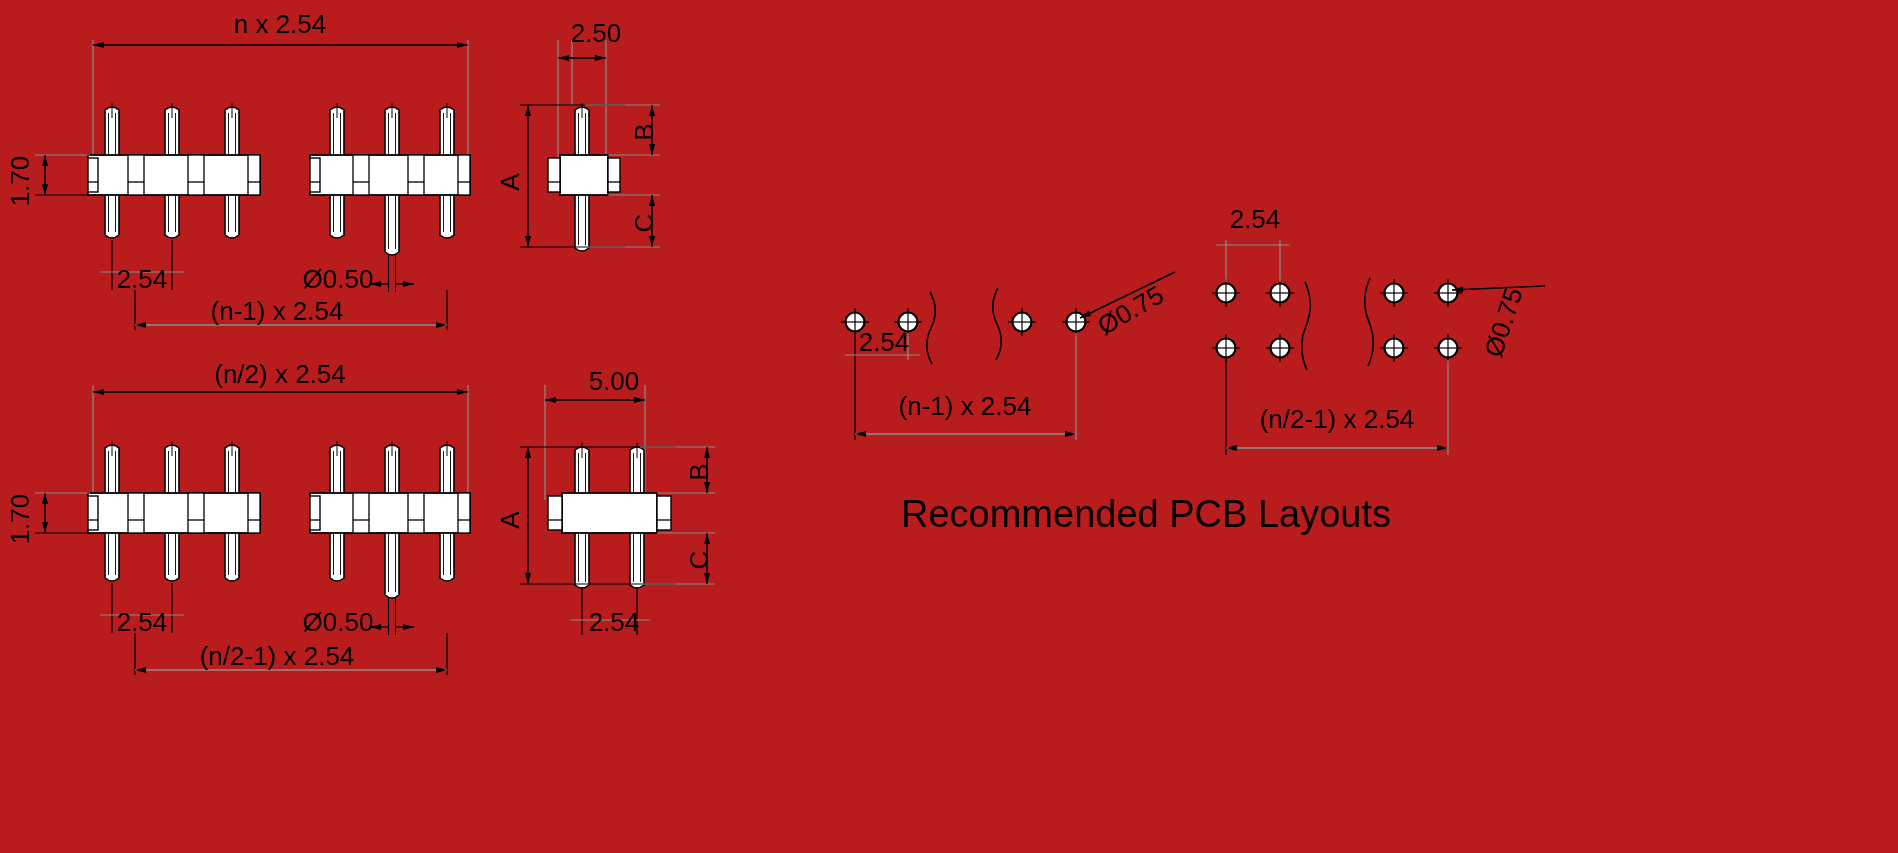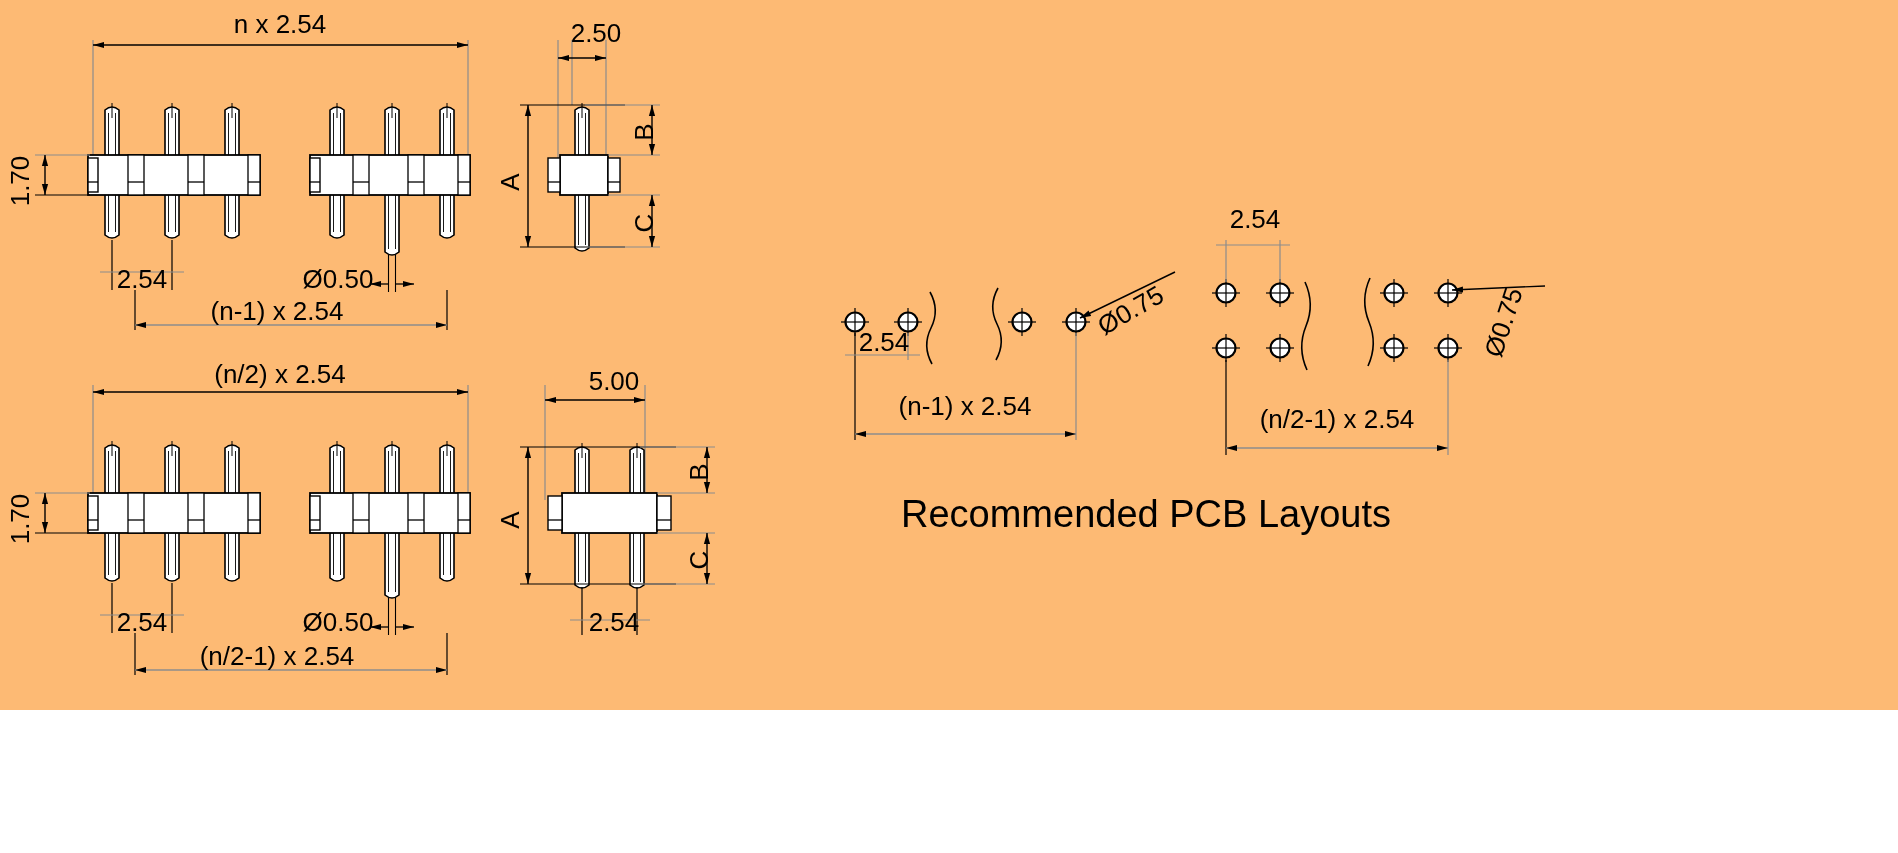--- a/index.html
+++ b/index.html
@@ -1,18 +1,18 @@
 <!DOCTYPE html>
 <html><head>
 <meta charset="utf-8">
 <style>
   html,body{margin:0;padding:0;background:#ffffff;}
   body{width:1898px;height:853px;overflow:hidden;
        font-family:"Liberation Sans","DejaVu Sans",sans-serif;color:#000;}
-  #root{position:relative;width:1898px;height:710px;background:#fdba74;}
+  #root{position:relative;width:1898px;height:853px;background:#b91c1c;}
   svg{display:block;}
   .dimtext{font-family:"Liberation Sans","DejaVu Sans",sans-serif;font-size:26px;fill:#000;}
   .title{font-family:"Liberation Sans","DejaVu Sans",sans-serif;font-size:38px;fill:#000;}
 </style>
 </head>
 <body>
 
 <div id="root">
 
 <svg width="1898" height="853" viewBox="0 0 1898 853">

